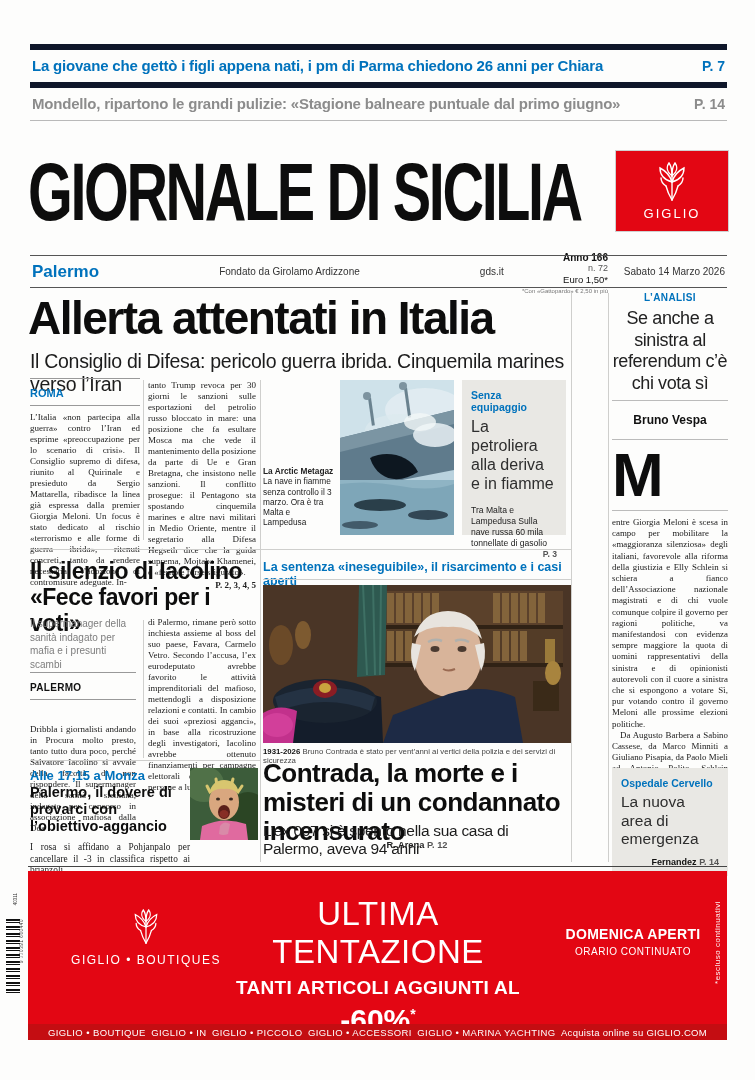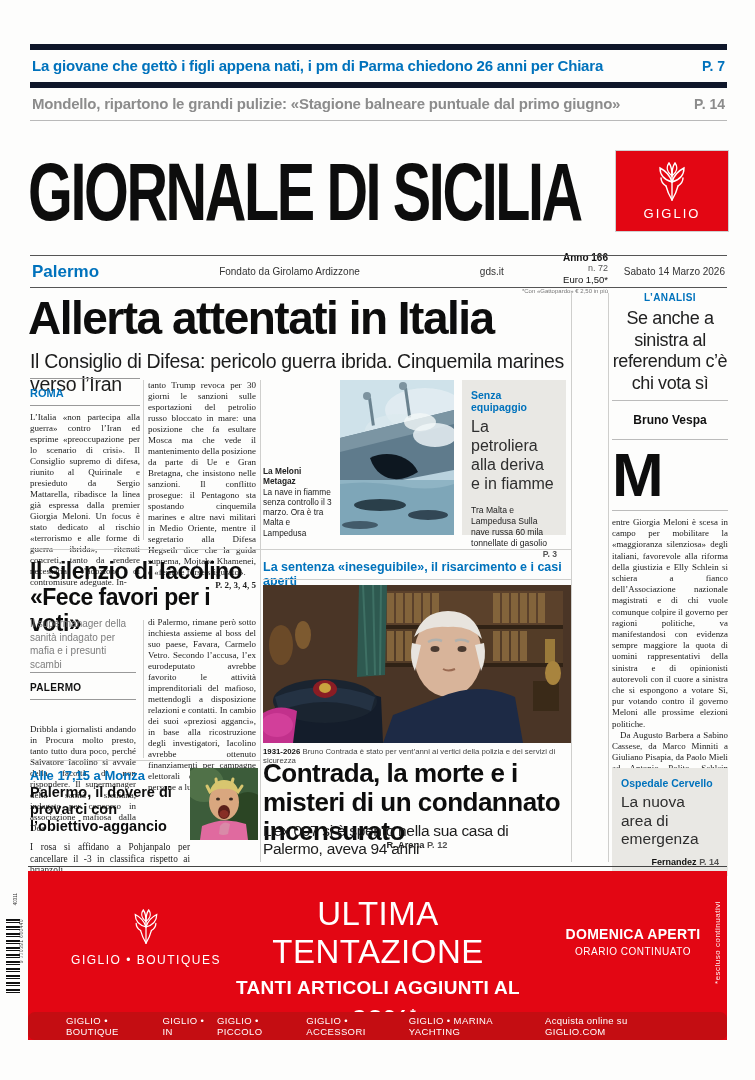--- a/index.html
+++ b/index.html
@@ -127,22 +127,22 @@
   .ad-center { position:absolute; left:185px; top:24px; width:330px; text-align:center; color:#fff; }
   .ad-title { font-size:33px; letter-spacing:0.5px; font-weight:normal; }
   .ad-line2 { font-size:19px; font-weight:bold; margin-top:6px; letter-spacing:0.3px; }
   .ad-discount { font-size:30px; font-weight:bold; margin-top:4px; }
   .ad-discount sup { font-size:14px; }
   .ad-right { position:absolute; left:520px; top:55px; width:170px; text-align:center; color:#fff; }
   .ad-right1 { font-size:14px; font-weight:bold; letter-spacing:0.3px; }
   .ad-right2 { font-size:10px; margin-top:4px; letter-spacing:0.5px; }
   .ad-sidenote { position:absolute; right:5px; top:30px; color:#fff; font-size:8px;
     writing-mode:vertical-rl; transform:rotate(180deg); letter-spacing:0.5px; opacity:0.95; }
-  .ad-footer { position:absolute; left:0; right:0; bottom:0; height:28px; background:#c40d12;
-    display:flex; align-items:center; justify-content:space-between; padding:0 38px; color:#fff;border-radius:7px; }
+  .ad-footer { position:absolute; left:0; right:0; bottom:0; height:16px; background:#c40d12;
+    display:flex; align-items:center; justify-content:space-between; padding:0 20px; color:#fff; }
   .ad-footer-item { font-size:9.5px; letter-spacing:0.4px; }
   .ad-footer-right { font-size:9.5px; letter-spacing:0.3px; }
 
   
   .barcode-wrap { left:2px; top:893px; width:22px; height:130px; }
   .barcode-top { position:absolute; left:11px; top:0; font-size:4.5px; color:#333;
     writing-mode:vertical-rl; transform:rotate(180deg); }
   .barcode-bars { position:absolute; left:4px; top:26px; width:14px; height:74px;
     background:repeating-linear-gradient(to bottom, #111 0 1.6px, #fff 1.6px 3.4px,
       #111 3.4px 4.2px, #fff 4.2px 7px); }
@@ -212,21 +212,21 @@
       <span class="kicker-blue">ROMA</span>
     </div>
     <p class="body-serif" style="margin-top:6px;">L’Italia «non partecipa alla guerra» contro l’Iran ed esprime «preoccupazione per lo scenario di crisi». Il Consiglio supremo di difesa, riunito al Quirinale e presieduto da Sergio Mattarella, ribadisce la linea già espressa dalla premier Giorgia Meloni. Un focus è stato dedicato al rischio «terrorismo e alle forme di guerra ibrida», ritenuti concreti, tanto da rendere necessaria l’adozione di contromisure adeguate. In-</p>
   </div>
   <div class="abs lead-col2">
     <p class="body-serif">tanto Trump revoca per 30 giorni le sanzioni sulle esportazioni del petrolio russo bloccato in mare: una posizione che fa esultare Mosca ma che vede il mantenimento della posizione da parte di Ue e Gran Bretagna, che insistono nelle sanzioni. Il conflitto prosegue: il Pentagono sta spostando cinquemila marines e altre navi militari in Medio Oriente, mentre il segretario alla Difesa Hegseth dice che la guida suprema, Mojtaba Khamenei, è «ferito e forse sfigurato».</p>
     <div class="pages-line">P. 2, 3, 4, 5</div>
   </div>
 
   <div class="abs photo-cap">
-    <b>La Meloni Metagaz</b>
+    <b>La Arctic Metagaz</b>
     <div>La nave in fiamme senza controllo il 3 marzo. Ora è tra Malta e Lampedusa</div>
   </div>
 
   <div class="abs" style="left:340px; top:380px; width:114px; height:155px;">
     <svg width="114" height="155" viewBox="0 0 114 155">
       <rect width="114" height="155" fill="#b9d2de"></rect>
       <rect y="0" width="114" height="60" fill="#cfe2ea"></rect>
       <ellipse cx="85" cy="30" rx="40" ry="22" fill="#e4eef2" opacity="0.8"></ellipse>
       <ellipse cx="60" cy="50" rx="35" ry="16" fill="#dce9ee" opacity="0.7"></ellipse>
       <polygon points="0,58 114,30 114,90 0,112" fill="#5f7b8c"></polygon>

